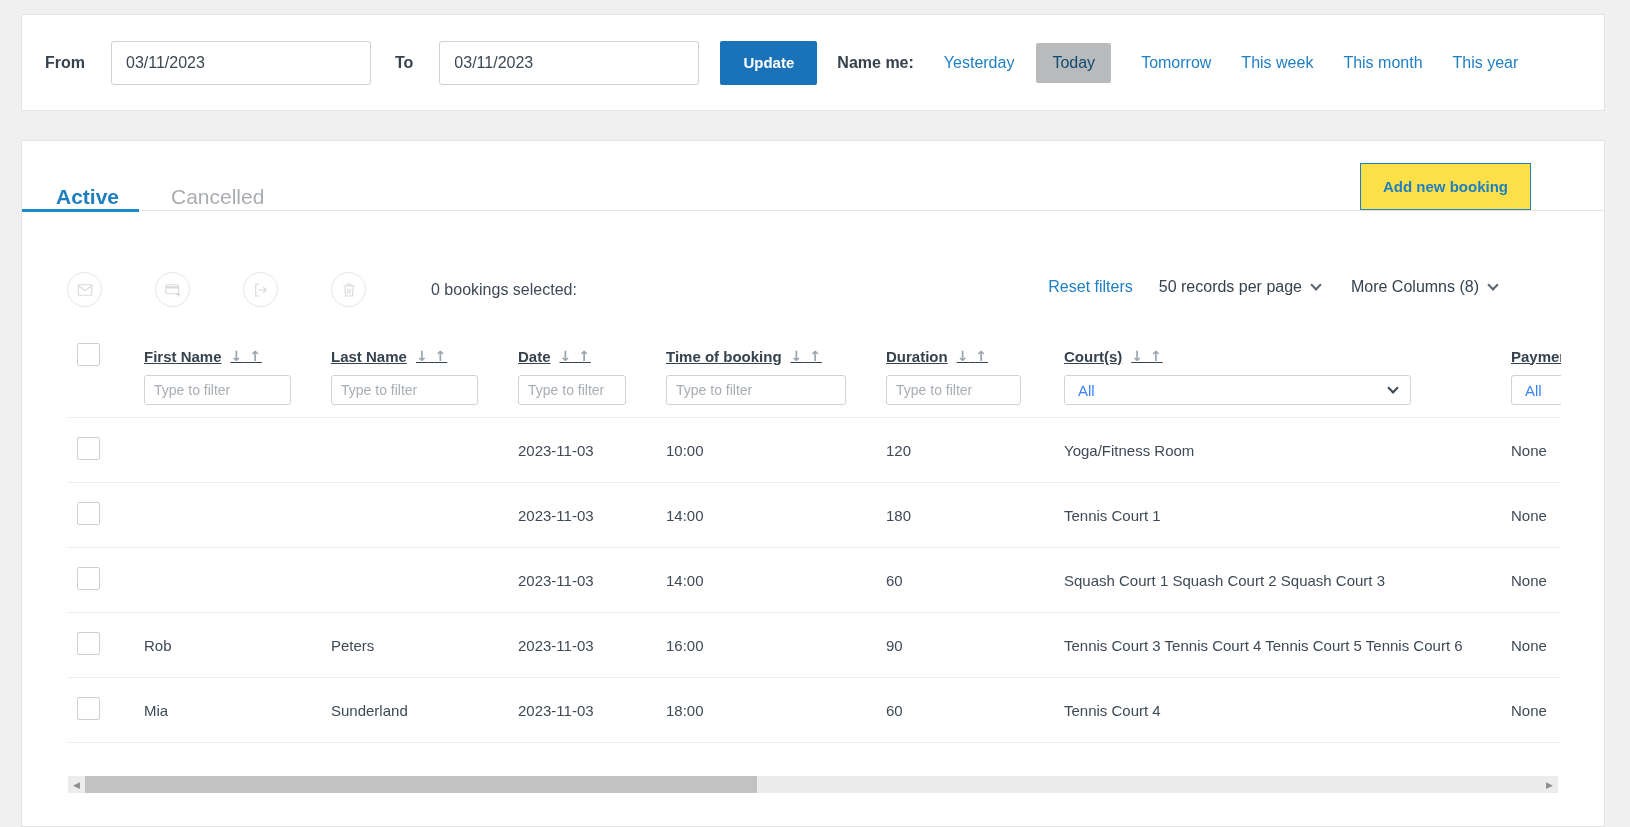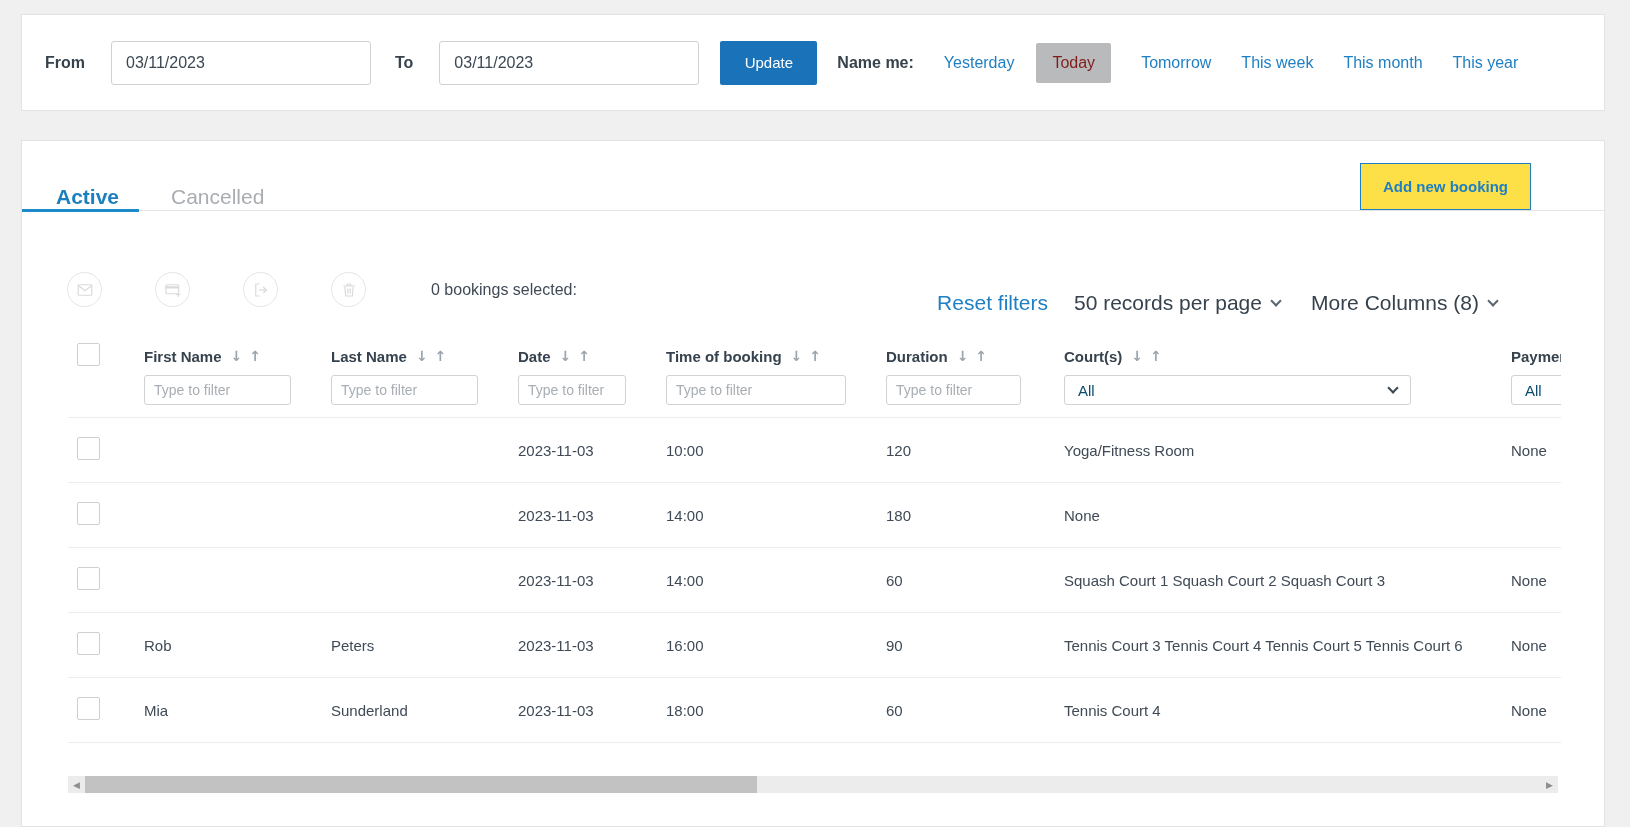--- a/index.html
+++ b/index.html
@@ -11,64 +11,64 @@
 
   
   .flabel { font-weight:bold; font-size:16px; color:#36424d;text-align:right; }
   .date-input { height:44px; border:1px solid #cfd1d3; border-radius:3px; font-size:16px; color:#3b4853;
                 padding:0 14px; font-family:"Liberation Sans",sans-serif; outline:none; }
   #from-label { margin-left:23px; }
   #from-input { margin-left:26px; width:260px; }
   #to-label   { margin-left:24px; }
   #to-input   { margin-left:26px; width:260px; }
   .update-btn { margin-left:21px; width:97px; height:44px; background:#1a73b8; color:#fff; border:none;
-                font-weight:normal; font-size:15px; border-radius:2px; cursor:pointer; font-family:"Liberation Sans",sans-serif; }
+                font-weight:bold; font-size:15px; border-radius:2px; cursor:pointer; font-family:"Liberation Sans",sans-serif; }
   #show-me { margin-left:20px; }
   .range-link { font-size:16px; color:#1e7fc3; text-decoration:none; margin-left:30px; cursor:pointer; }
-  .range-chip { margin-left:22px; background:#b9babb; color:#7f1d1d; font-size:16px; padding:11px 16px; border-radius:2px; cursor:pointer; }
+  .range-chip { margin-left:22px; background:#b9babb; color:#0c4a6e; font-size:16px; padding:11px 16px; border-radius:2px; cursor:pointer; }
   .range-link:nth-of-type(1){ margin-left:20px; }
 
   
   .tabbar { position:relative; height:70px; border-bottom:1px solid #e5e5e7; }
   .tab { position:absolute; top:44px; font-size:21px; cursor:pointer; }
   .tab-active { left:34px; color:#1d7fc0; font-weight:bold; }
   .tab-underline { position:absolute; left:0; bottom:-2px; width:117px; height:3px; background:#1d8ac9; }
   .tab-inactive { left:149px; color:#a9adb1; }
   .add-btn { position:absolute; right:73px; top:22px; height:47px; padding:0 22px; background:#fde047;
              border:1px solid #1e7fc3; color:#1e7fc3; font-weight:bold; font-size:15px; cursor:pointer;
              font-family:"Liberation Sans",sans-serif; }
 
   
   .toolbar-left { position:absolute; left:45px; top:131px; display:flex; align-items:center;gap:48px; }
   .icon-circle { width:35px; height:35px; border:1px solid #e6e6e8; border-radius:50%; margin-right:5px;
                  display:flex; align-items:center; justify-content:center; cursor:pointer; background:#fff; }
   .icon-circle svg { stroke:#d9dadc; fill:none; stroke-width:1.6; }
   .sel-summary { margin-left:12px; font-size:16px; color:#3f4a56; }
-  .toolbar-right { position:absolute; right:107px; top:150px; display:flex; align-items:center; font-size:21px; }
+  .toolbar-right { position:absolute; right:107px; top:137px; display:flex; align-items:center; font-size:16px; }
   .reset-link { color:#1e7fc3; cursor:pointer; }
   .dd { display:flex; align-items:center; color:#36424d; cursor:pointer; }
   .dd-records { margin-left:26px; }
   .dd-columns { margin-left:31px; }
   .chev { width:8px; height:8px; border-right:2px solid #5a6670; border-bottom:2px solid #5a6670;
           transform:rotate(45deg); margin-left:10px; margin-top:-5px; display:inline-block; }
 
   
   .table-viewport { position:absolute; left:46px; top:196px; width:1493px; overflow:hidden; }
   .tgrid { display:grid; grid-template-columns:76px 187px 187px 148px 220px 178px 447px 160px; width:1603px; align-items:center; }
   .thead { height:38px; }
-  .hcell { display:flex; align-items:center; font-size:15px; font-weight:bold; color:#36424d; }
+  .hcell { display:flex; align-items:center; font-size:15px; font-weight:bold; color:#36424d;text-decoration:underline; }
   .hlabel { cursor:pointer; }
   .sort { margin-left:9px; color:#9aa3ae; font-size:14px; letter-spacing:1px; cursor:pointer; font-family:"DejaVu Sans",sans-serif; }
   .tfilters { height:42px; align-items:start; }
   .tfilters input { height:30px; border:1px solid #d0d2d4; border-radius:3px; padding:0 9px; font-size:14px;
                     color:#be185d; outline:none; font-family:"Liberation Sans",sans-serif; }
   .tfilters input::placeholder { color:#a8aeb4; }
   .in-fn,.in-ln { width:147px; } .in-date { width:108px; } .in-time { width:180px; } .in-dur { width:135px; }
   .fselect { height:30px; border:1px solid #d0d2d4; border-radius:3px; display:flex; align-items:center;
-             justify-content:space-between; padding:0 13px; font-size:15px; color:#0c4a6e; cursor:pointer; background:#fff; }
+             justify-content:space-between; padding:0 13px; font-size:15px; color:#3b82f6; cursor:pointer; background:#fff; }
   .sel-courts { width:347px; } .sel-payment { width:120px; }
   .fselect .chev { margin-top:-4px; margin-left:0; border-color:#3b4853; }
   .trow { height:65px; border-top:1px solid #ececec; font-size:15px; color:#3f4a56; }
   .c-check { padding-left:9px; }
   .checkbox { width:23px; height:23px; border:1px solid #cfcfd1; border-radius:2px; background:#fff; display:inline-block; cursor:pointer; }
   .rows-end { width:1493px; border-top:1px solid #ececec; }
 
   
   .hscroll { position:absolute; left:46px; top:635px; width:1490px; height:17px; background:#ececec; }
   .hs-arrow { position:absolute; top:0; width:17px; height:17px; display:flex; align-items:center; justify-content:center;
@@ -213,20 +213,21 @@
       <div>None</div>
     </div>
 
     <div class="tgrid trow">
       <div class="c-check"><span class="checkbox"></span></div>
       <div></div>
       <div></div>
       <div>2023-11-03</div>
       <div>14:00</div>
       <div>180</div>
+      <div>Tennis Court 1</div>
       <div>None</div>
     </div>
 
     <div class="tgrid trow">
       <div class="c-check"><span class="checkbox"></span></div>
       <div></div>
       <div></div>
       <div>2023-11-03</div>
       <div>14:00</div>
       <div>60</div>

